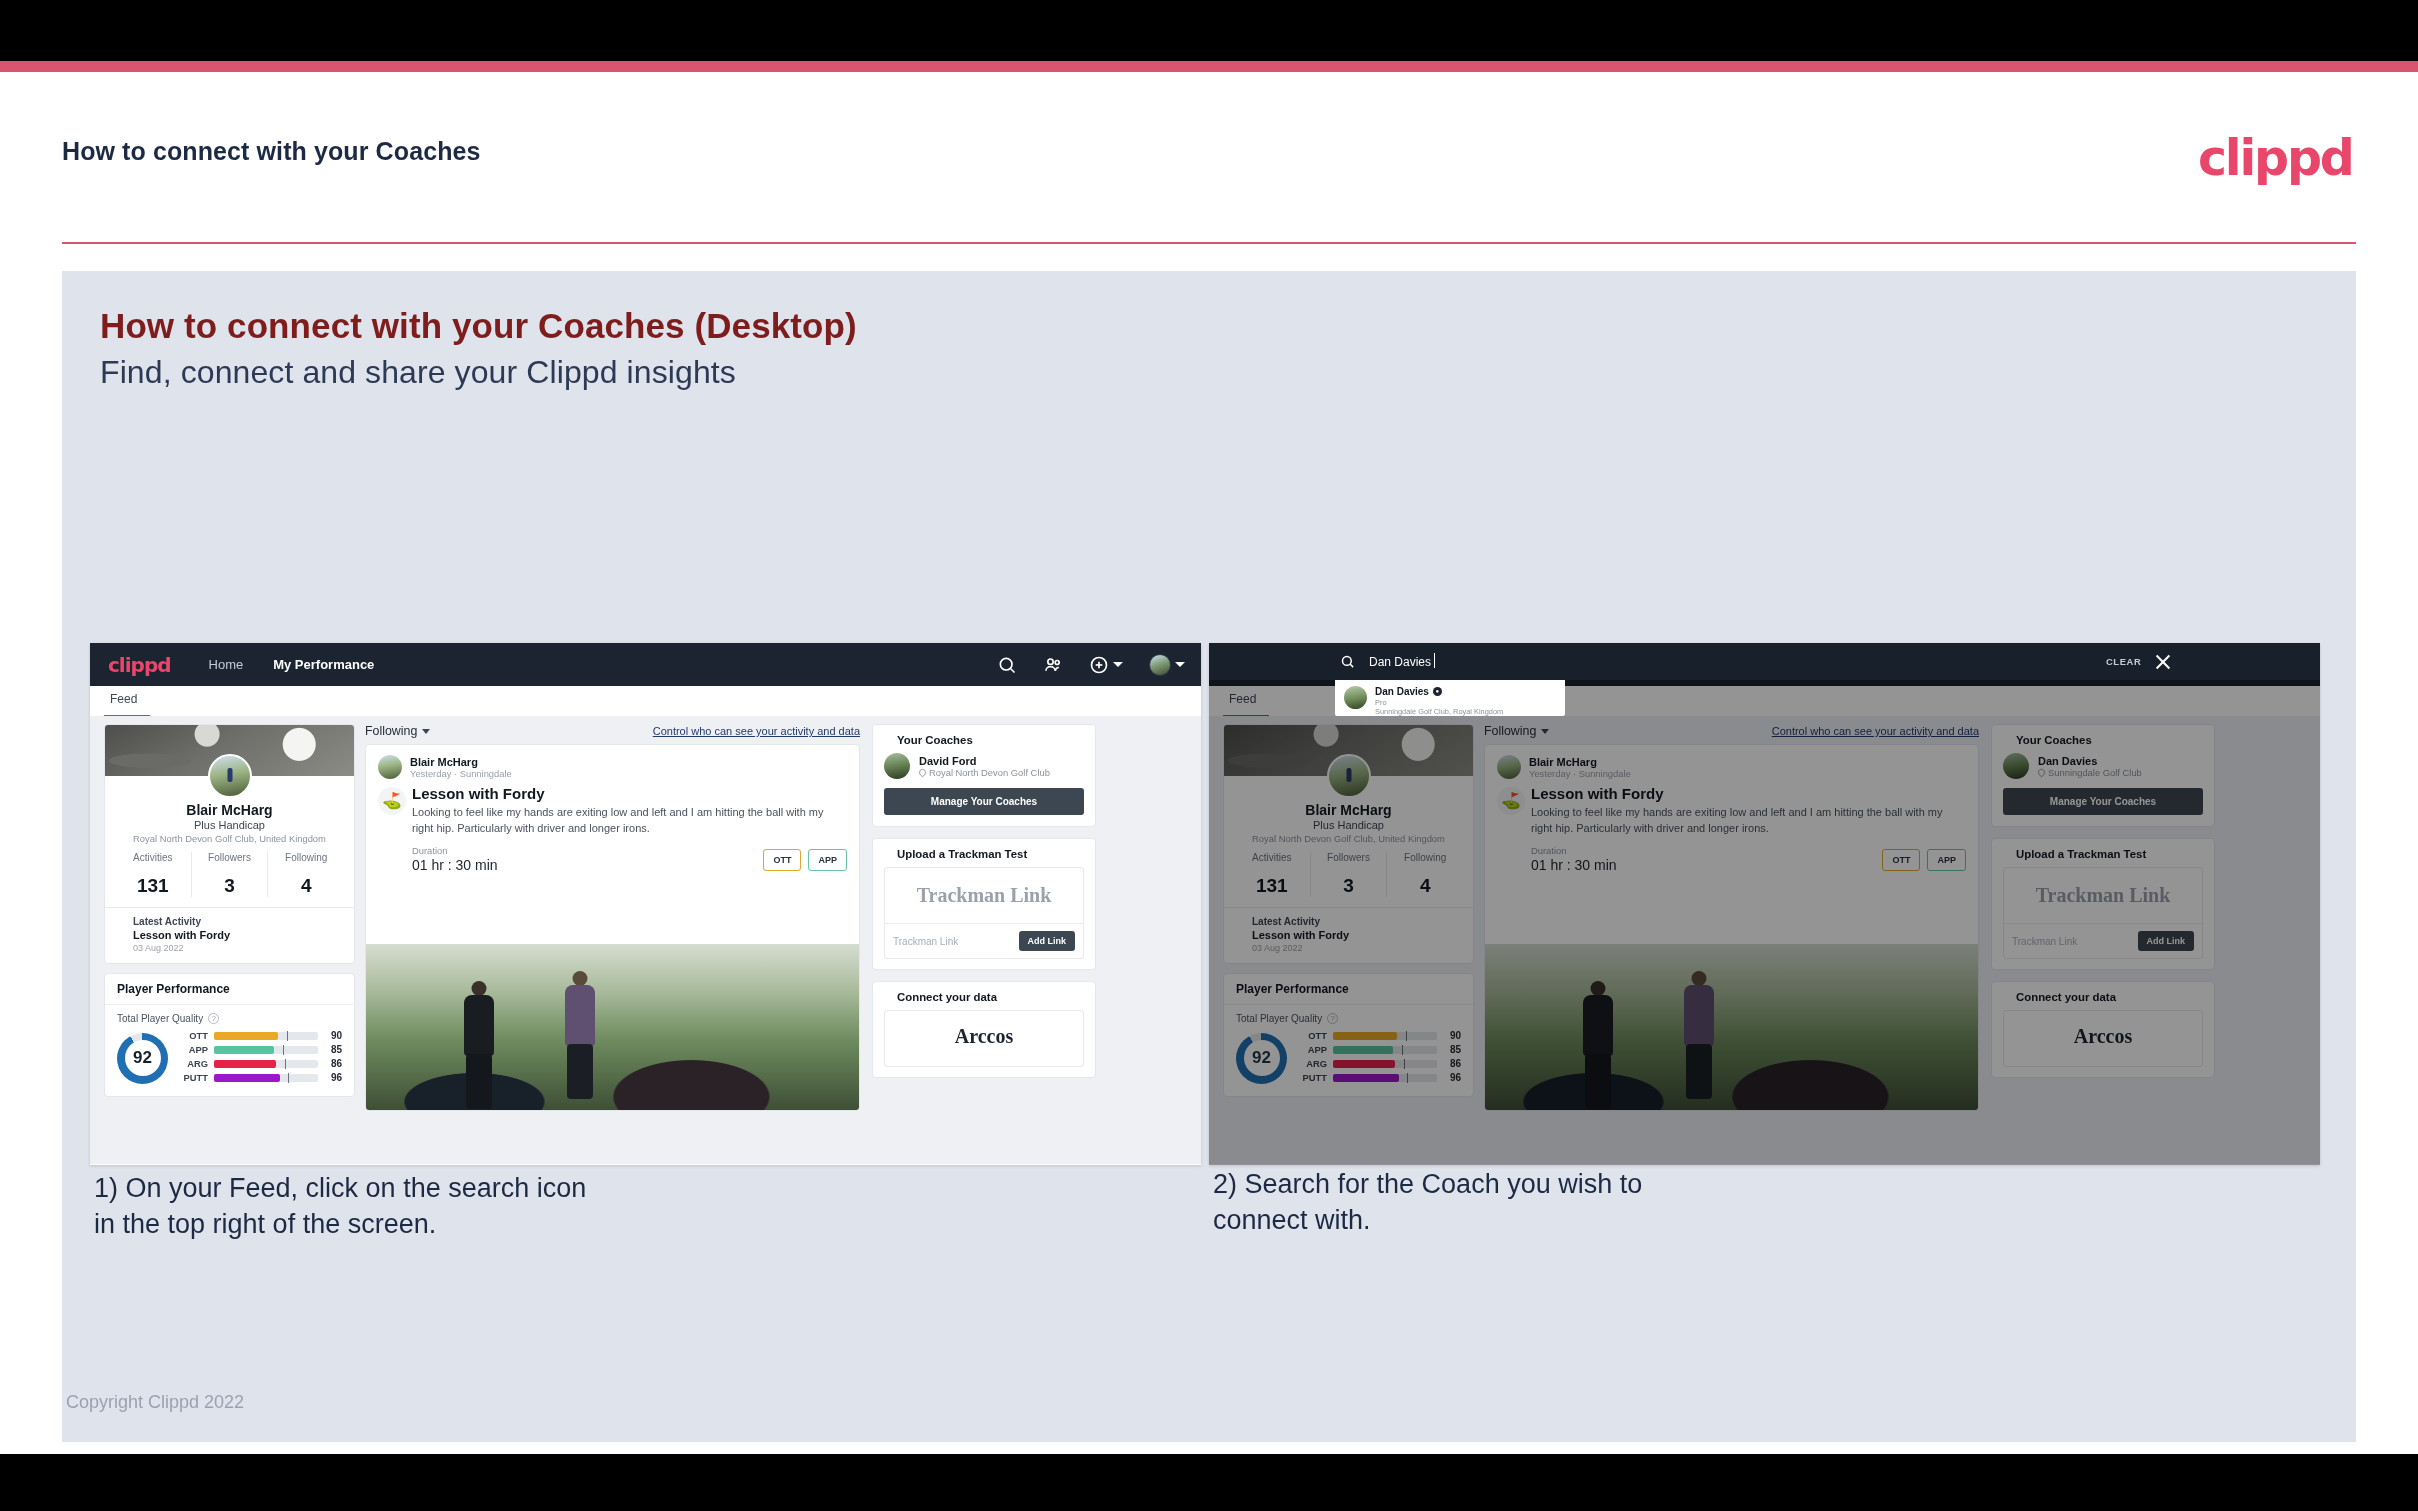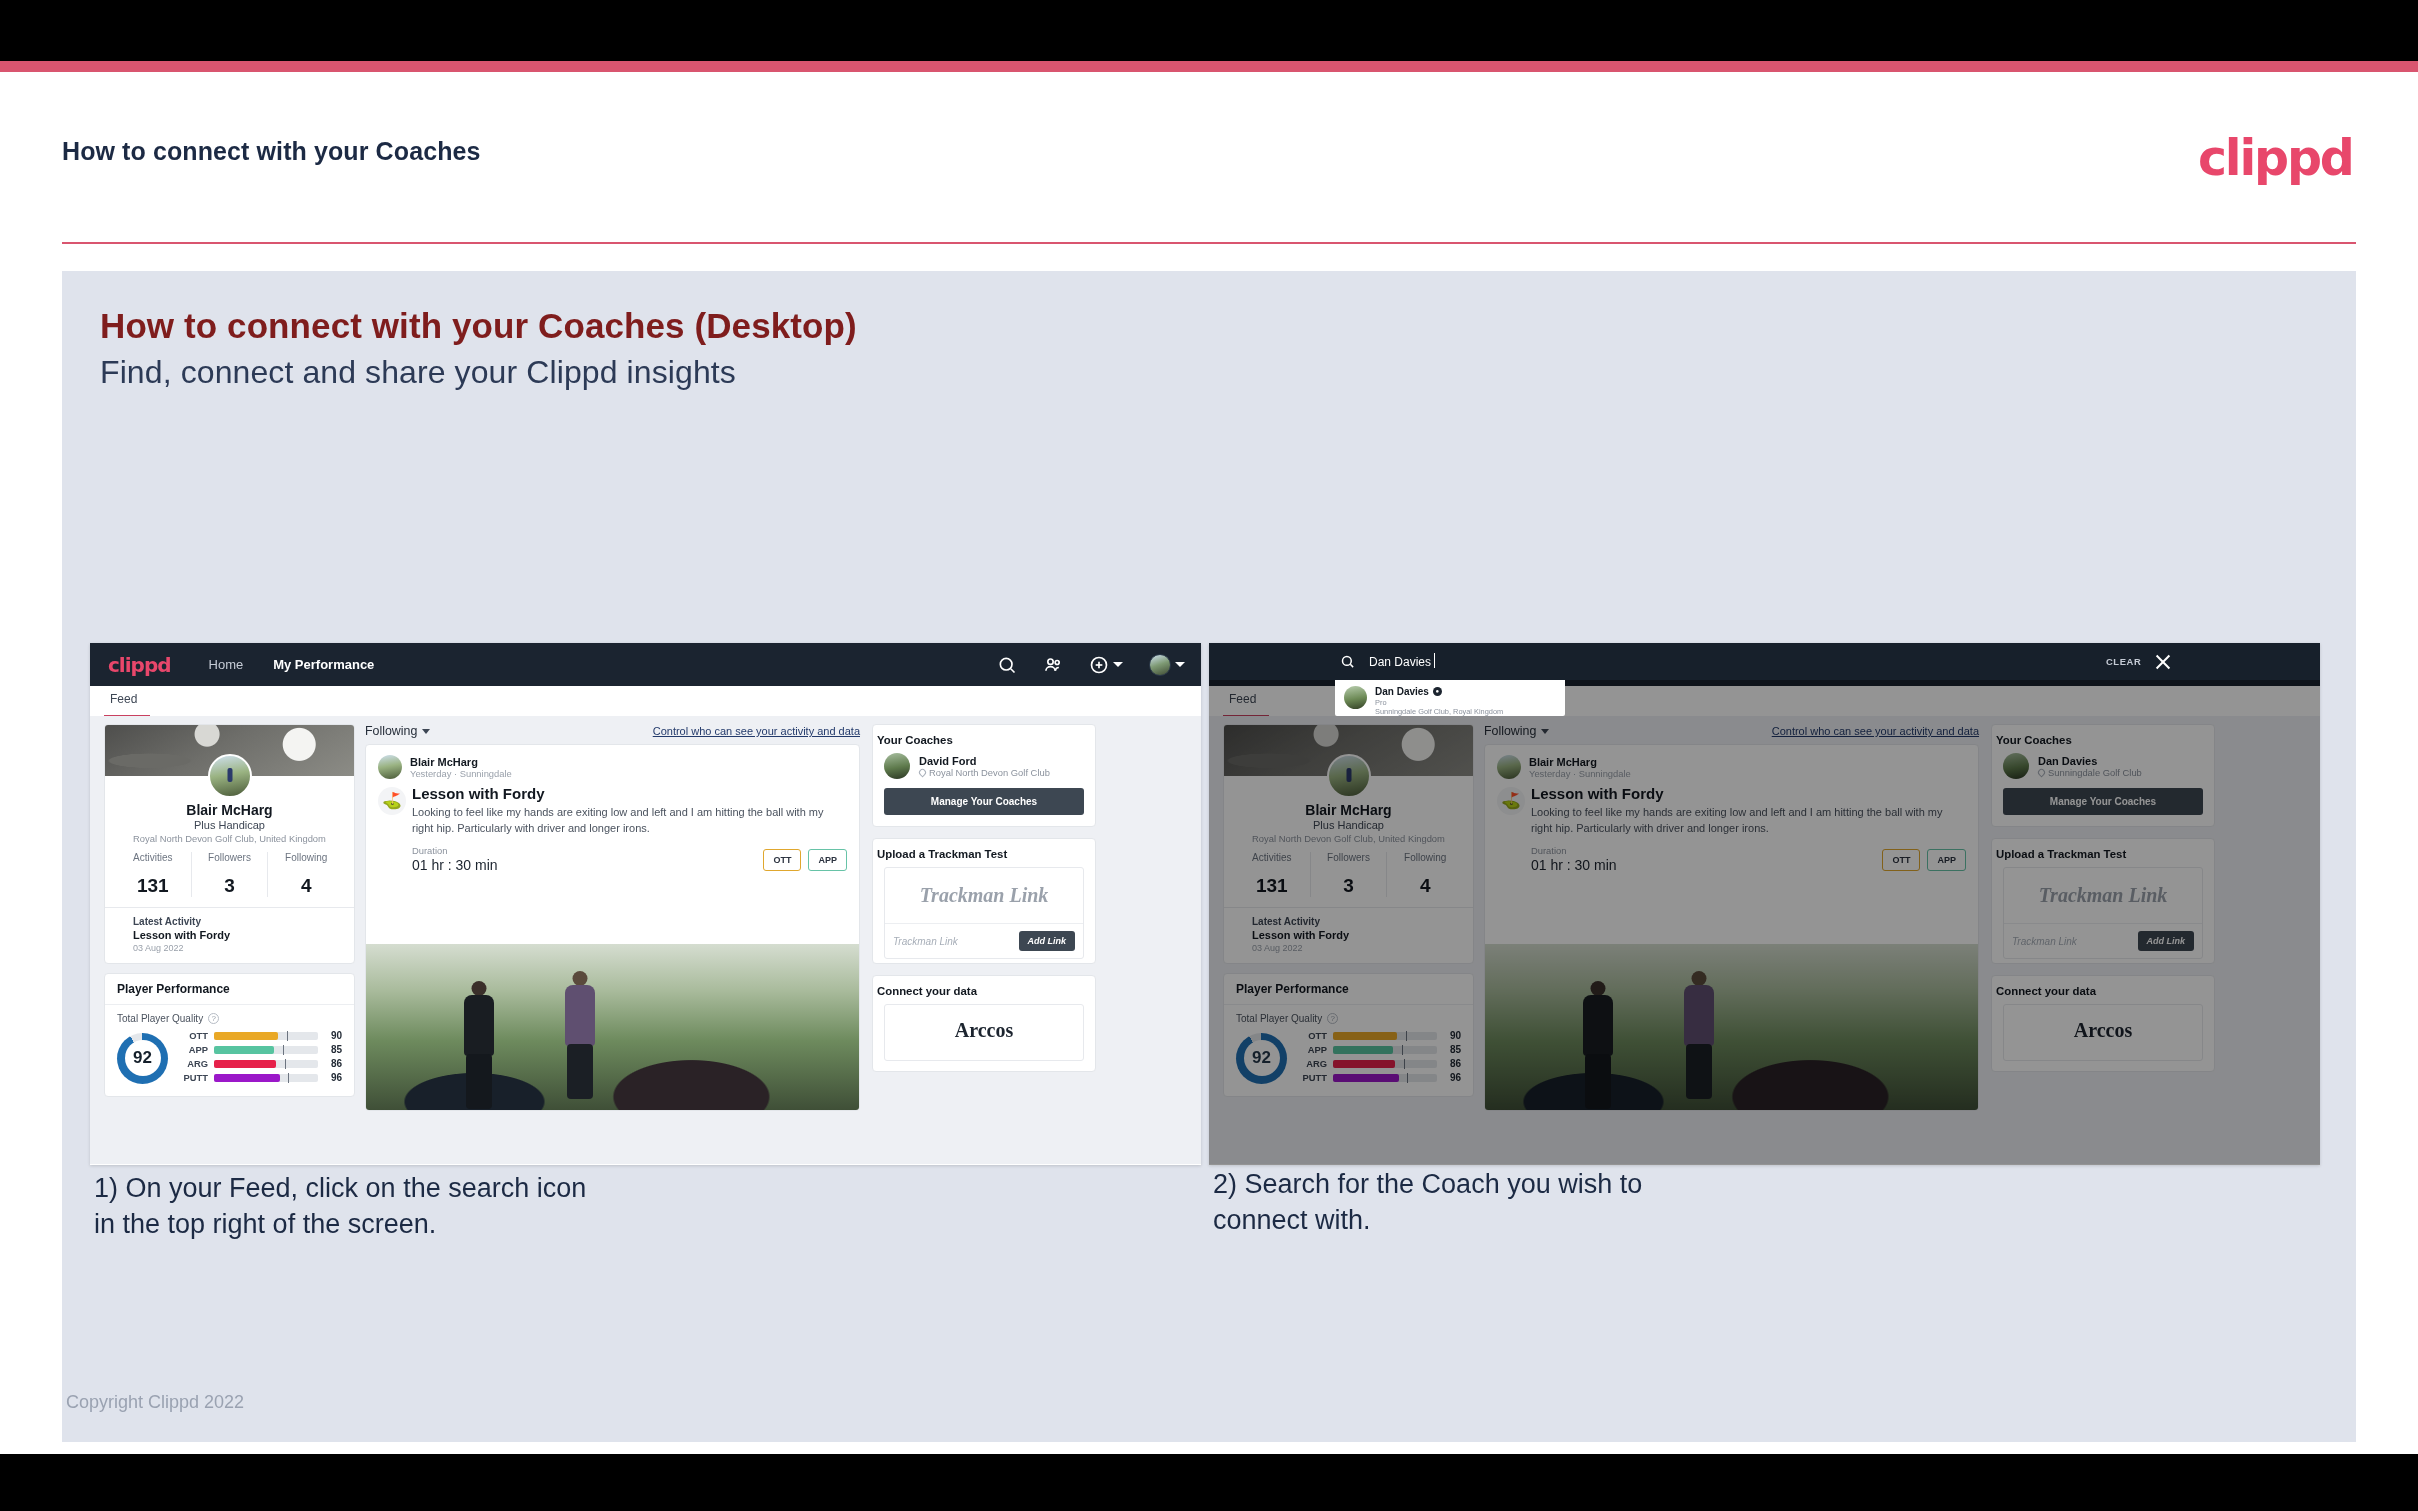--- a/index.html
+++ b/index.html
@@ -210,35 +210,35 @@
   .fig1 { left:85px; }
   .fig1 .head { background:#3a2f2a; }
   .fig1 .body { background:#191d22; }
   .fig2 { left:186px; height:139px; }
   .fig2 .head { background:#5a4a3c; }
   .fig2 .body { background:#5f4f70; }
   .fig2 .legs { background:#1b1f25; }
 
   
   .col-right { position:absolute; left:782px; top:8px; width:224px; }
-  .rc-title { font-size:11.4px; font-weight:700; color:#121820; padding:9px 4px 7px; }
+  .rc-title { font-size:11.4px; font-weight:700; color:#121820; padding:9px 24px 7px; }
   .coach-row { display:flex; align-items:center; gap:9px; padding:0 11px 9px; }
   .coach-av {
     width:26px;height:26px;border-radius:50%;
     background:linear-gradient(170deg,#a8bfa0 0%,#5e7a4c 55%,#2b3623 100%);
   }
   .coach-name { font-size:11px; font-weight:700; color:#121820; }
   .coach-club { font-size:9.4px; color:#8b929d; display:flex; align-items:center; gap:3px; }
   .pin { width:7px;height:7px;border:1px solid #aab1bb;border-radius:50% 50% 50% 0;transform:rotate(-45deg);display:inline-block;}
   .btn-dark {
     display:block; margin:0 11px 11px; padding:8px 0; text-align:center;
     background:#3d4752; color:#fff; font-size:10px; font-weight:700; border-radius:3px;
   }
   .rc-gap { height:11px; }
-  .tm-box { margin:0 11px 4px; border:1px solid #e7e9ed; border-radius:3px;font-style:italic; }
+  .tm-box { margin:0 11px 10px; border:1px solid #e7e9ed; border-radius:3px; }
   .tm-brand {
     text-align:center; padding:16px 0; font-family:"Liberation Serif", serif;
     font-size:20px; font-weight:700; color:#9aa1ab; border-bottom:1px solid #eceef1;
   }
   .tm-input { display:flex; align-items:center; padding:7px 8px; }
   .tm-ph { font-size:10px; color:#a7aeb8; }
   .btn-add {
     margin-left:auto; background:#3d4752; color:#fff; font-size:9px; font-weight:700;
     padding:5px 9px; border-radius:3px;
   }

